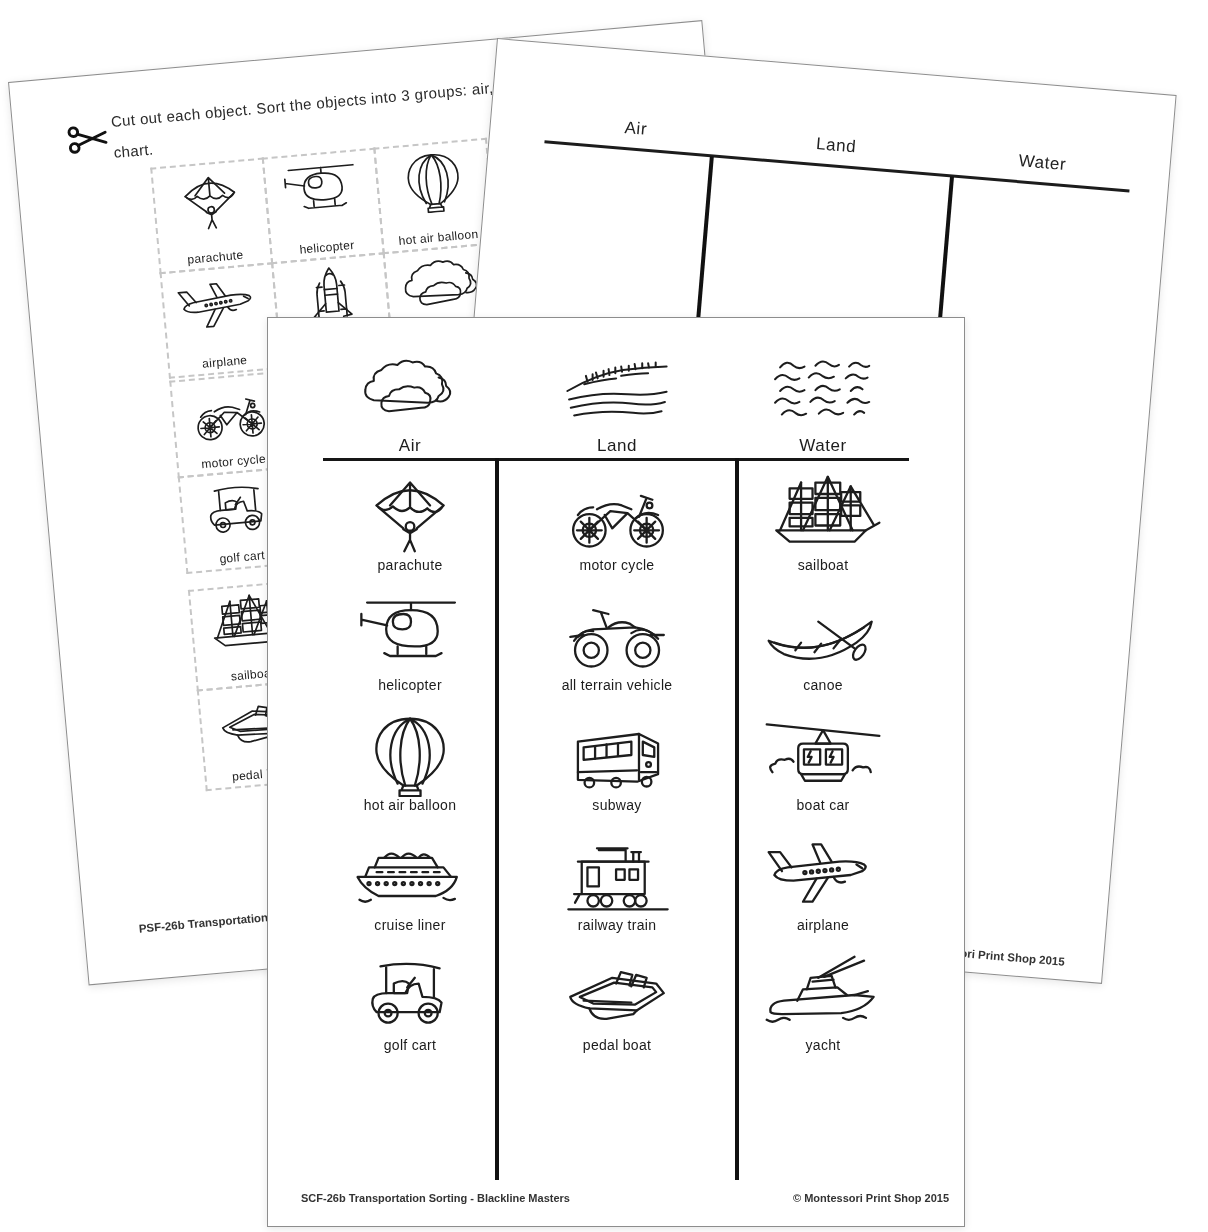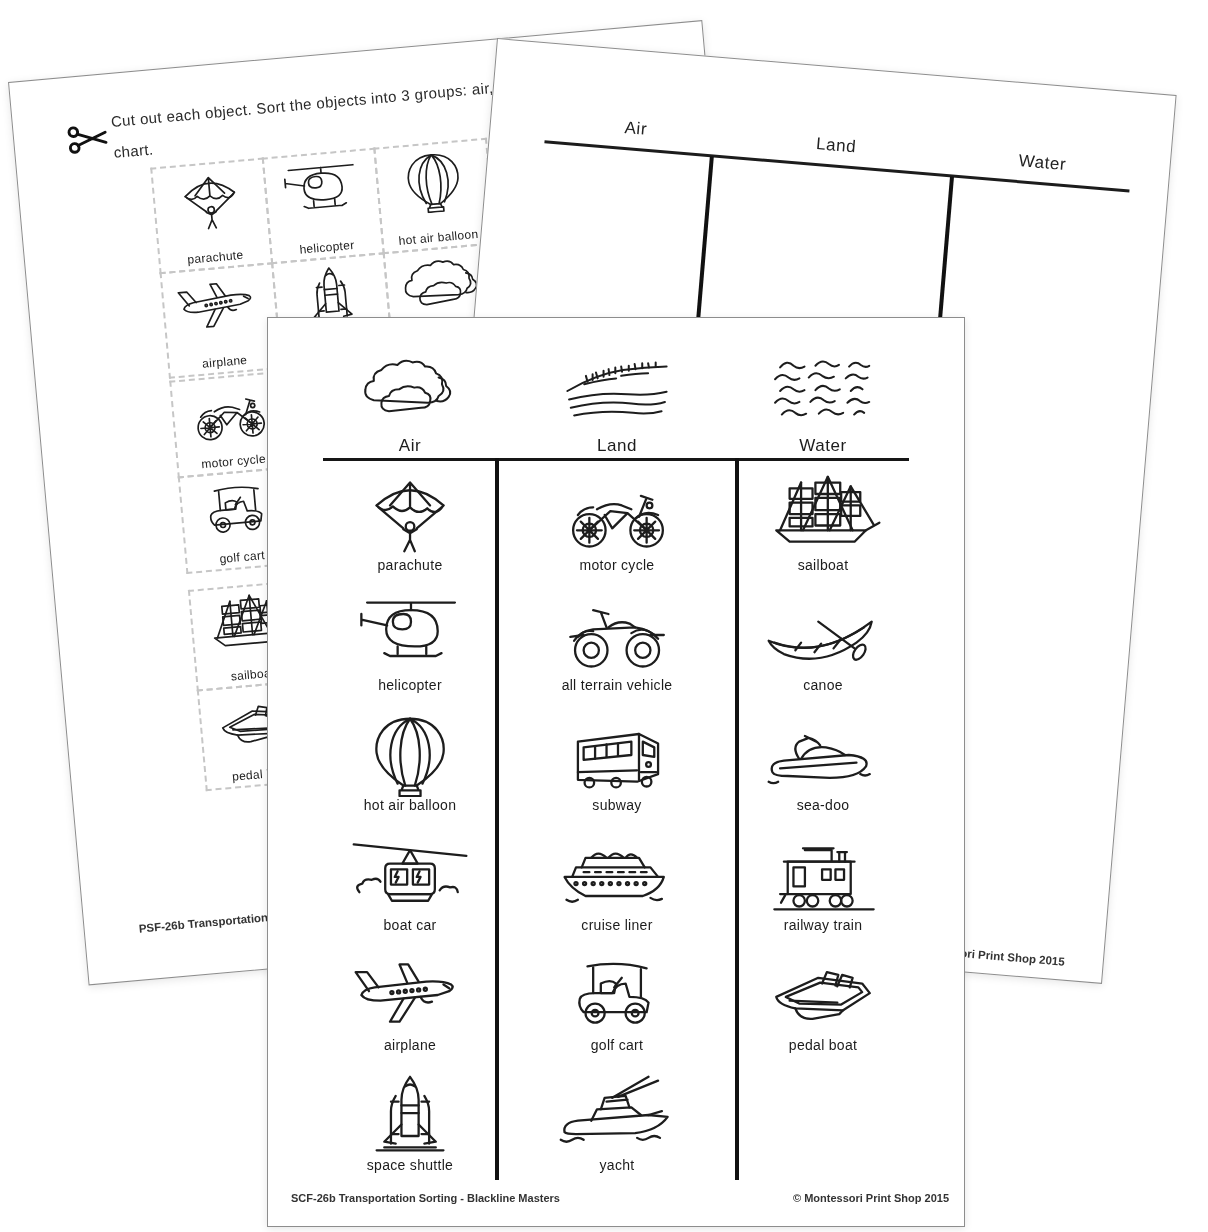--- a/index.html
+++ b/index.html
@@ -37,21 +37,21 @@
   .hdrcell svg{height:76px;width:140px;}
   .hdrlabel{margin-top:8px;font-size:17px;letter-spacing:.6px;color:#1d1d1d;}
   #p3-underline{position:absolute;left:55px;top:140px;width:586px;height:3px;background:#161616;}
   .p3divider{position:absolute;top:140px;width:4px;height:722px;background:#111;}
   #p3-grid{position:absolute;left:55px;top:141px;width:586px;display:grid;
            grid-template-columns:174px 240px 172px;grid-auto-rows:120px;}
   .gcell{display:flex;flex-direction:column;align-items:center;justify-content:flex-end;overflow:hidden;}
   .gcell svg{height:84px;max-width:96%;}
   .glabel{height:22px;font-size:14px;letter-spacing:.3px;color:#1c1c1c;white-space:nowrap;}
   .p3footer{position:absolute;top:874px;font-size:11px;font-weight:bold;color:#333;white-space:nowrap;}
-  #p3-footer-left{left:23px;}
+  #p3-footer-left{left:33px;}
   #p3-footer-right{right:15px;}
 </style>
 </head>
 <body>
 
 <div class="page" id="page1">
   <div id="p1-scissors">
     <svg viewBox="0 0 60 50" fill="none" stroke="#111" stroke-width="4" stroke-linecap="round">
       <circle cx="10" cy="15" r="6"></circle>
         <circle cx="10" cy="37" r="6"></circle>
@@ -352,30 +352,20 @@
           <path d="M30,36 L80,30 L80,44 L30,49 Z"></path>
           <path d="M42,35 V48 M54,33 V46 M66,32 V45"></path>
           <path d="M92,30 L104,36 L104,46 L92,44 Z"></path>
           <circle cx="98" cy="54" r="2.5"></circle>
           <path d="M90,62 L106,62 M24,62 L86,60"></path>
           <circle cx="36" cy="73" r="5"></circle>
           <circle cx="64" cy="73" r="5"></circle>
           <circle cx="96" cy="72" r="5"></circle>
         </svg>
         <div class="glabel">subway</div>
-      </div>
-      <div class="gcell">
-        <svg viewBox="0 0 130 88" fill="none" stroke="#1d1d1d" stroke-width="2.4" stroke-linecap="round" stroke-linejoin="round" style="height: 84px;">
-          <path d="M12,62 Q8,52 24,50 L92,44 Q114,46 110,56 Q102,68 72,68 L28,66 Q14,66 12,62 Z"></path>
-          <path d="M42,48 Q50,34 68,36 Q80,38 88,44"></path>
-          <path d="M40,48 Q32,36 40,30 L50,26 M46,24 L58,30 M50,26 Q58,28 62,34"></path>
-          <path d="M20,58 L100,52"></path>
-          <path d="M8,72 q5,3 10,0 M104,64 q5,3 10,0"></path>
-        </svg>
-        <div class="glabel">sea-doo</div>
       </div>
       <div class="gcell">
         <svg viewBox="0 0 130 88" fill="none" stroke="#1d1d1d" stroke-width="2.4" stroke-linecap="round" stroke-linejoin="round" style="height: 84px;">
           <path d="M6,12 L124,24"></path>
           <path d="M65,18 L57,32 L73,32 Z"></path>
           <path d="M44,32 h42 q5,0 5,5 v22 q0,5 -5,5 h-42 q-5,0 -5,-5 v-22 q0,-5 5,-5 Z"></path>
           <path d="M45,38 h17 v16 h-17 Z M68,38 h17 v16 h-17 Z"></path>
           <path d="M52,40 l-3,6 h4 l-3,6 M75,40 l-3,6 h4 l-3,6"></path>
           <path d="M42,64 h46 l-4,7 h-38 Z"></path>
           <path d="M12,62 q-6,-7 3,-9 q2,-6 10,-4 q6,-3 9,2 M96,60 q4,-6 11,-3 q7,-2 8,5"></path>
@@ -453,31 +443,20 @@
           <path d="M16,46 L60,26 L106,32 L114,42 L86,60 L36,58 Q18,54 16,46 Z"></path>
           <path d="M26,46 L62,31 L102,36 L106,41 L84,54 L40,53 Z"></path>
           <path d="M64,32 l5,-12 l12,3 l-3,11 M80,35 l5,-12 l11,3 l-3,10"></path>
           <path d="M36,58 Q40,70 54,69 L82,64 L86,60"></path>
           <path d="M30,50 L80,52"></path>
         </svg>
         <div class="glabel">pedal boat</div>
       </div>
       <div class="gcell">
         <svg viewBox="0 0 130 88" fill="none" stroke="#1d1d1d" stroke-width="2.4" stroke-linecap="round" stroke-linejoin="round" style="height: 84px;">
-          <path d="M65,4 Q74,16 74,28 L74,66 L56,66 L56,28 Q56,16 65,4 Z"></path>
-          <path d="M56,34 h18 M56,42 h18 M60,14 q5,-4 10,0"></path>
-          <path d="M50,24 Q45,32 45,40 L45,64 L53,64 M80,24 Q85,32 85,40 L85,64 L77,64"></path>
-          <path d="M45,30 h8 M77,30 h8"></path>
-          <path d="M56,54 L38,72 L50,74 M74,54 L92,72 L80,74"></path>
-          <path d="M45,64 L45,74 M85,64 L85,74 M38,78 h54 M30,81 h70"></path>
-        </svg>
-        <div class="glabel">space shuttle</div>
-      </div>
-      <div class="gcell">
-        <svg viewBox="0 0 130 88" fill="none" stroke="#1d1d1d" stroke-width="2.4" stroke-linecap="round" stroke-linejoin="round" style="height: 84px;">
           <path d="M10,62 Q8,52 24,50 L98,44 L118,46 Q108,60 84,63 L22,64 Q12,64 10,62 Z"></path>
           <path d="M38,50 L44,38 L80,36 L90,44"></path>
           <path d="M48,38 L52,26 L74,24 L78,36 M54,30 L76,28"></path>
           <path d="M60,26 L98,4 M66,25 L108,8"></path>
           <path d="M98,44 L112,40"></path>
           <path d="M6,70 q6,4 12,0 q6,-4 12,0 M86,68 q6,4 12,0 q6,-4 12,0"></path>
         </svg>
         <div class="glabel">yacht</div>
       </div>
     </div>

